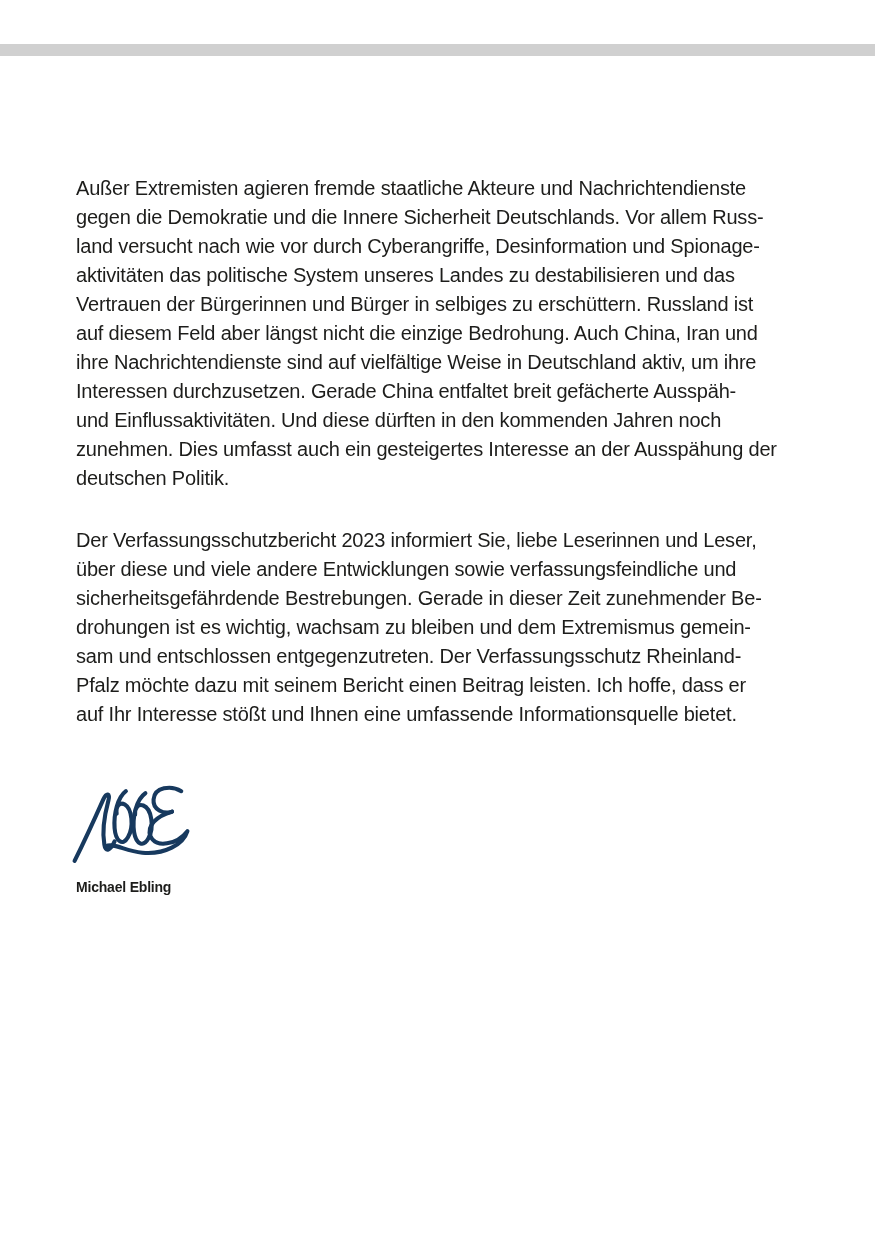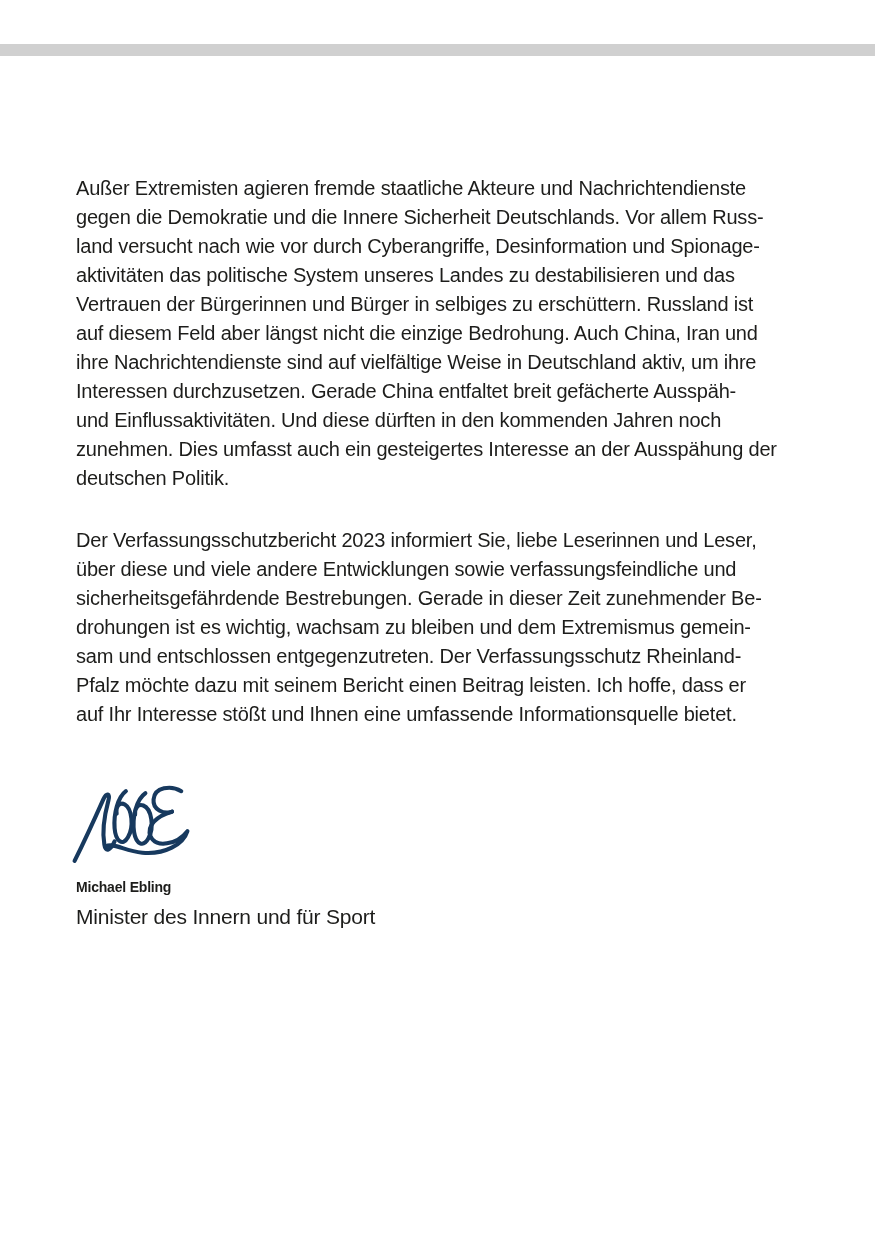--- a/index.html
+++ b/index.html
@@ -112,17 +112,16 @@
       <path d="M2 74 C12 54 22 32 30 14 C33 7 37 8 35 15 C31 30 29 47 31 58 C32 66 37 64 41 55"></path>
       <path d="M52 6 C44 12 40 28 41 42 C42 55 49 60 54 51 C60 41 58 23 51 19 C46 16 42 21 43 28"></path>
       <path d="M71 8 C62 14 58 32 60 46 C62 58 69 61 74 52 C80 41 77 23 69 20 C64 18 60 23 61 29"></path>
       <path d="M106 6 C96 0 80 2 79 14 C78 24 89 29 97 26"></path>
       <path d="M97 26 C82 30 72 40 76 50 C81 62 102 58 112 45 C108 58 90 68 68 66 C50 64 40 56 32 60"></path>
     </svg>
   </div>
 
   <div class="signatory-name">Michael Ebling</div>
 
-  <div class="signatory-title">Minister des Innern und für Sport</div>
 
   <div class="page-number">9</div>
 
 </div>
 
 </body></html>

